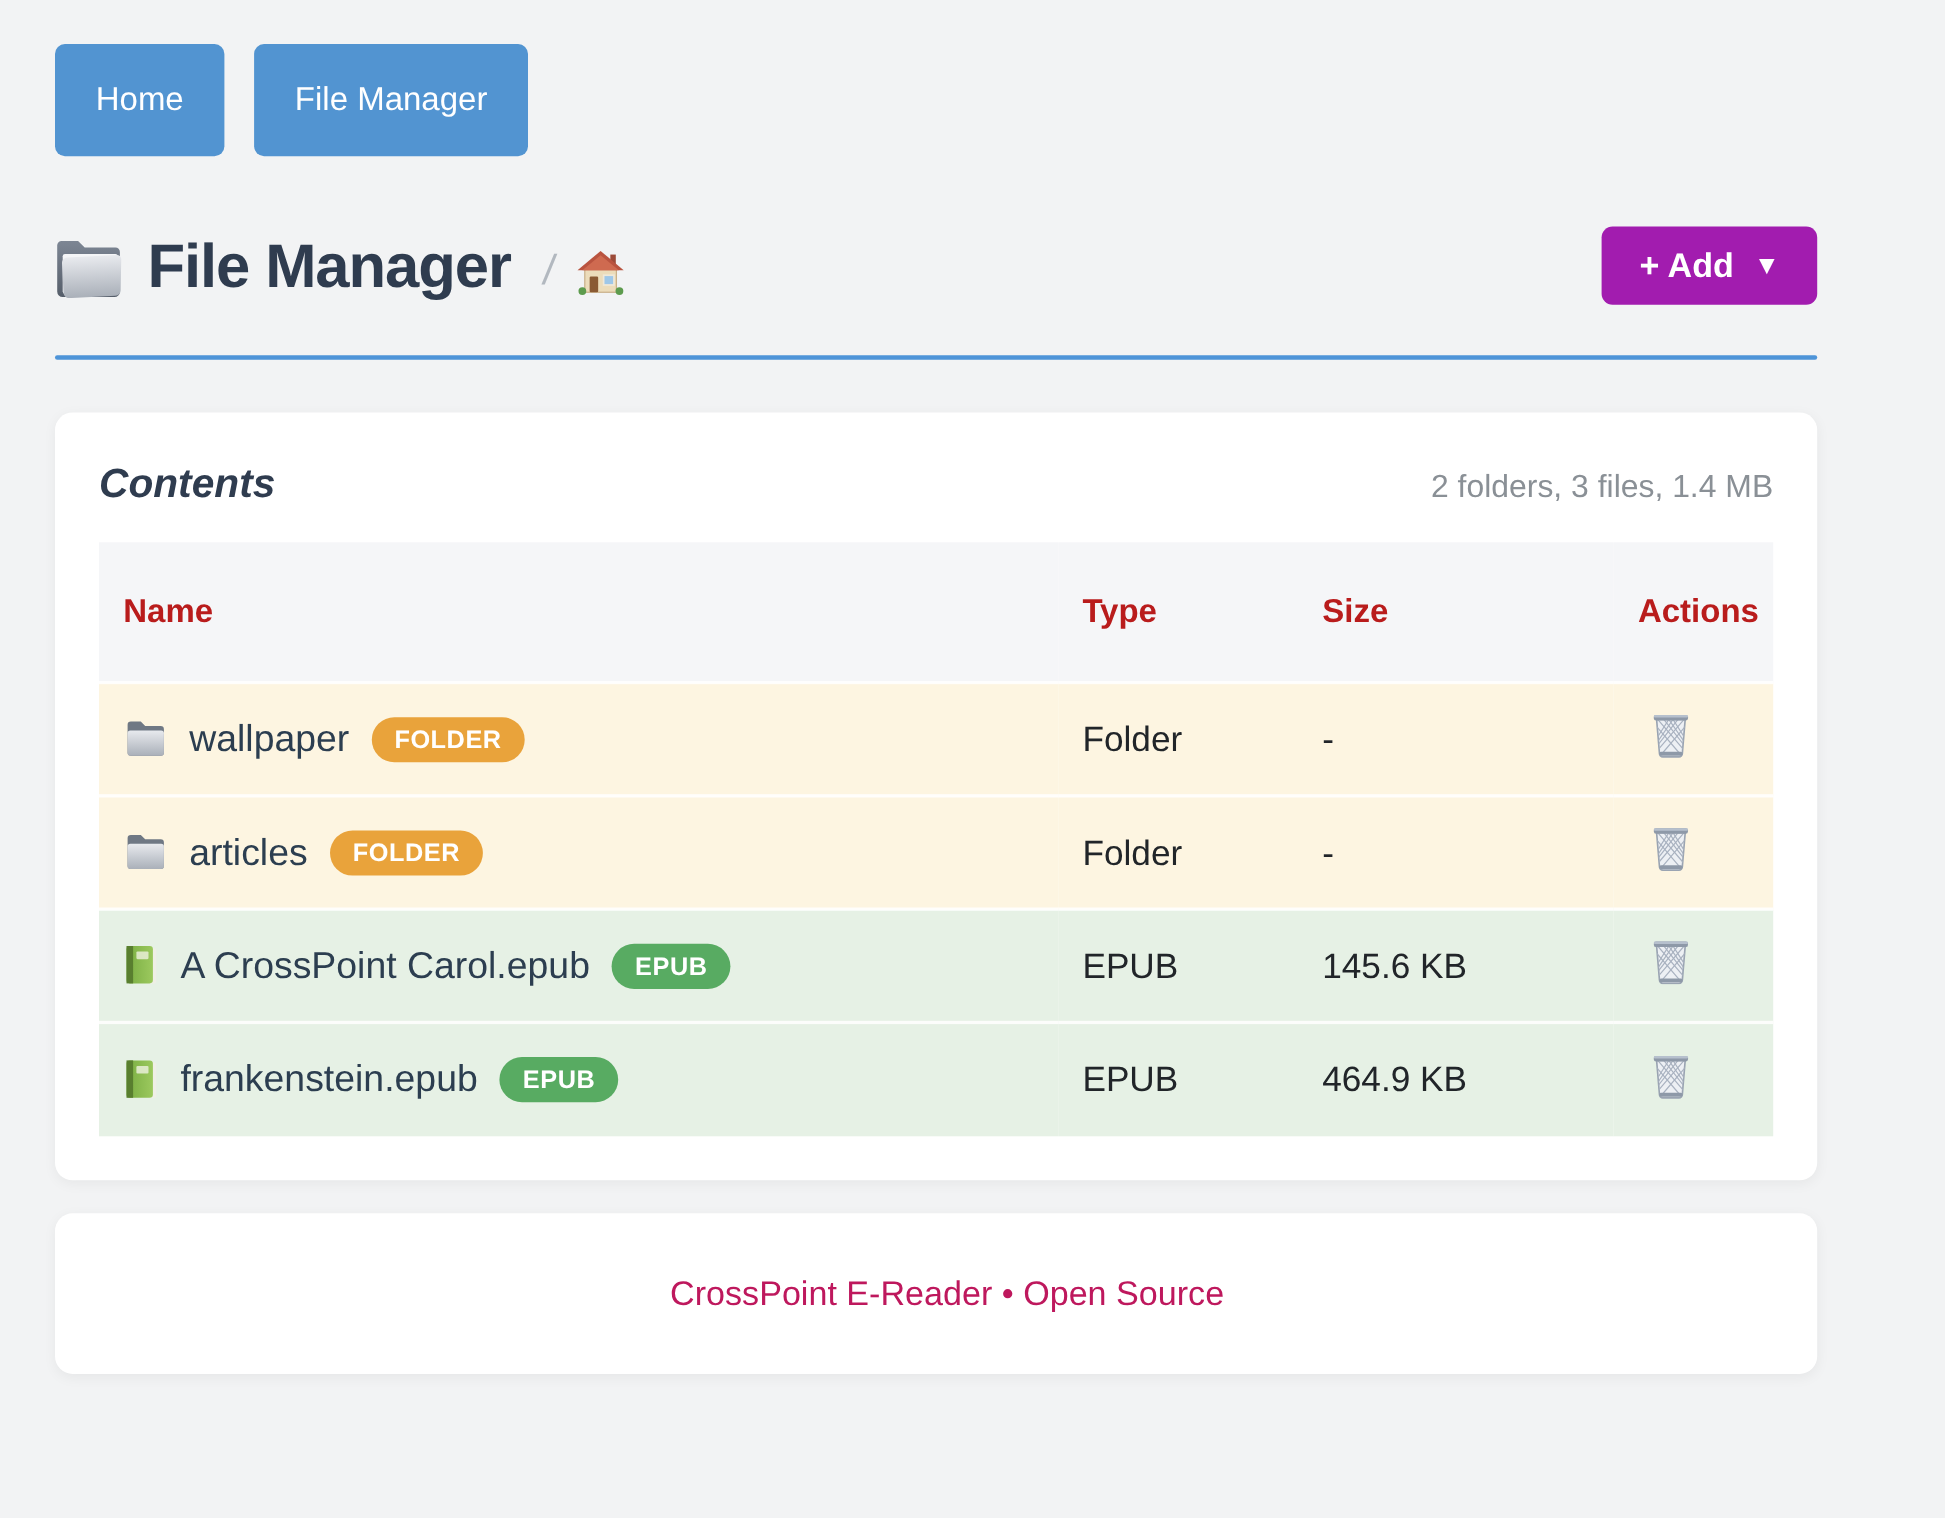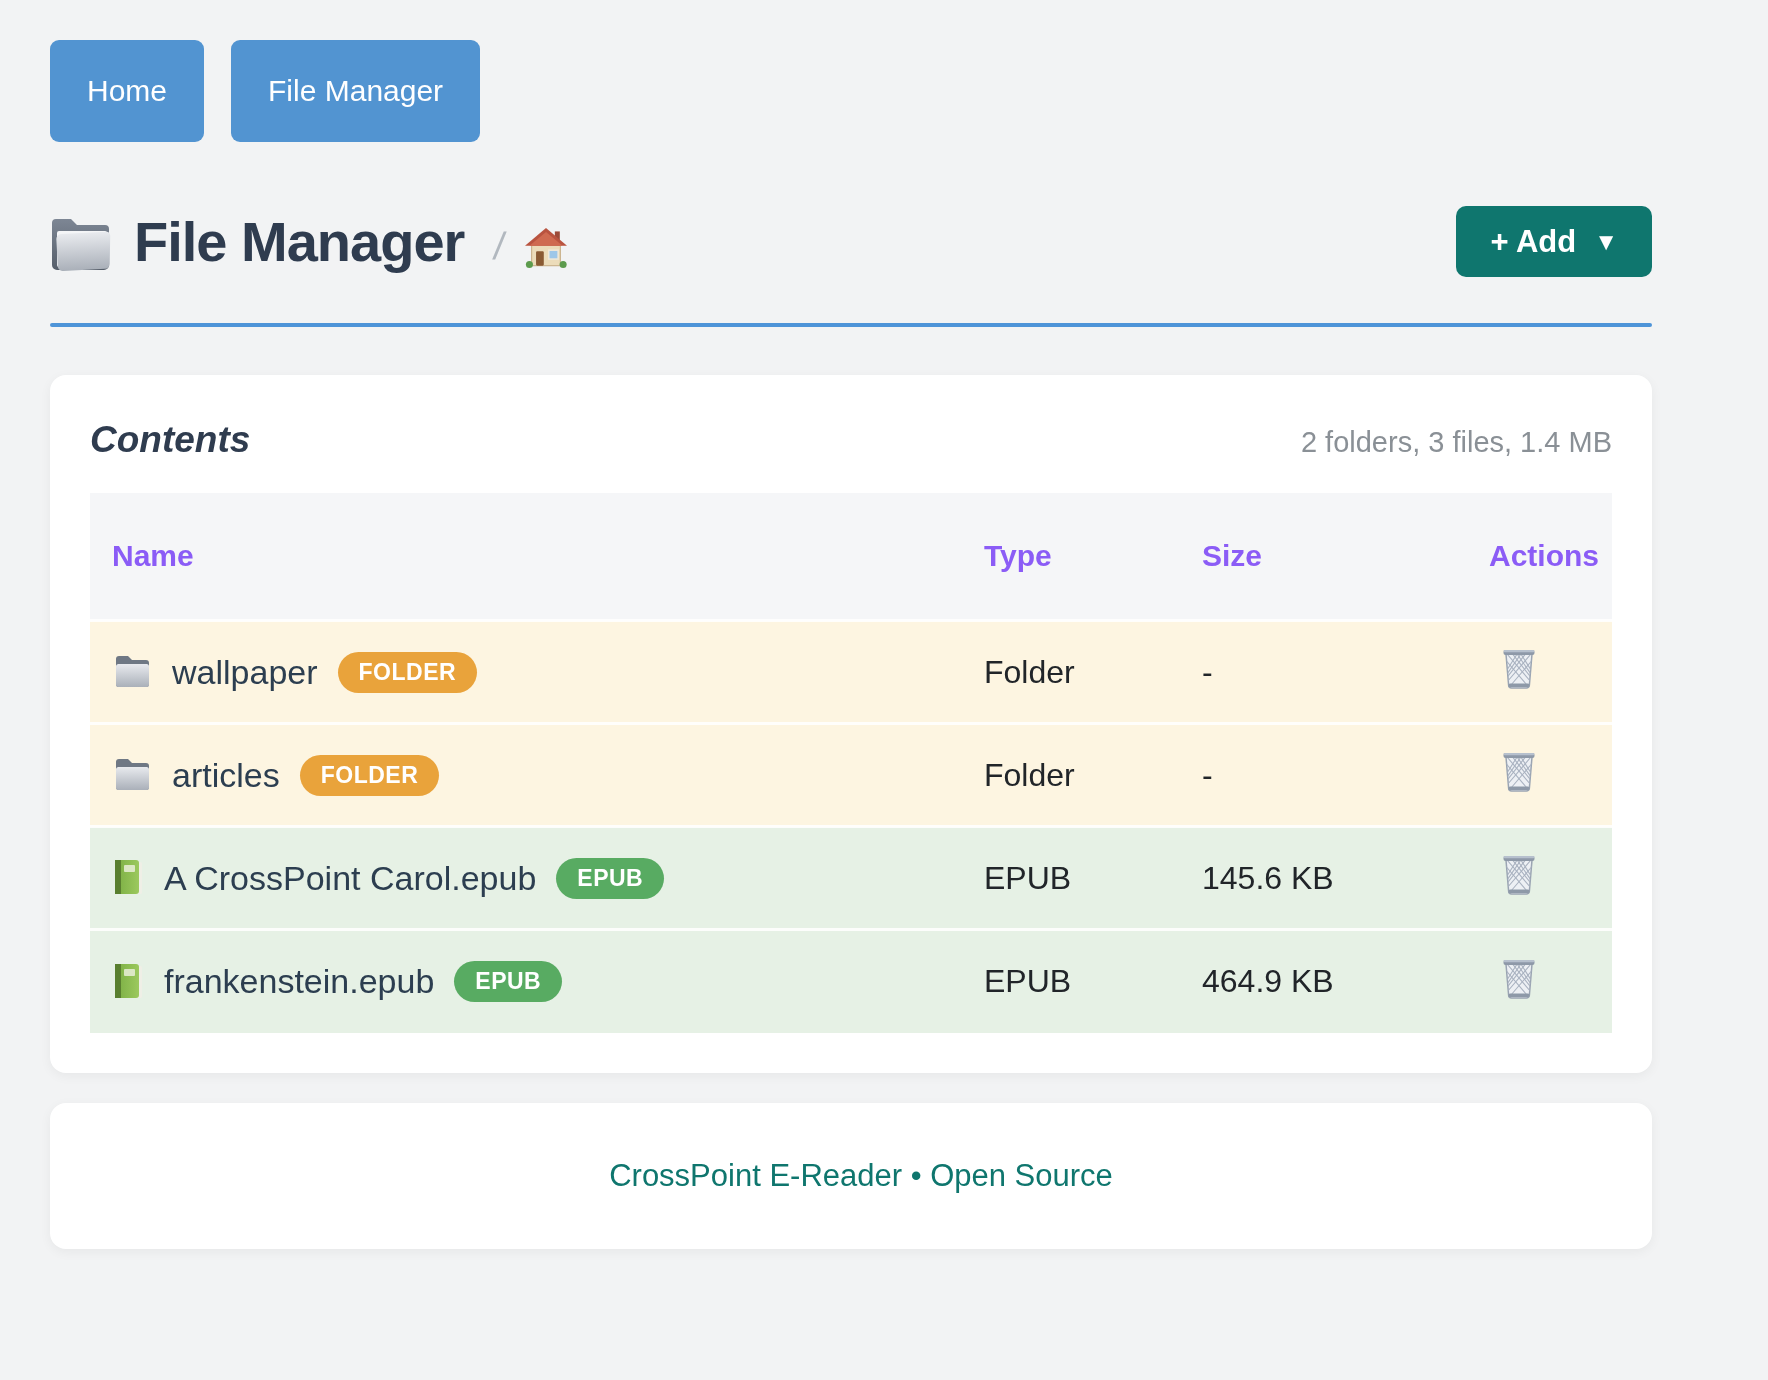--- a/index.html
+++ b/index.html
@@ -22,21 +22,21 @@
 
   
   .page-header { display:flex; justify-content:space-between; align-items:center; margin-top:64px; }
   .title-group { display:flex; align-items:center; }
   .title-icon svg { width:64px; height:58px; display:block; }
   .page-title { font-size:56px; font-weight:700; color:#2f3c4f; margin:0 0 0 20px; letter-spacing:-1px; }
   .crumb-sep { font-size:38px; color:#b2b8bf; margin:10px 0 0 30px; transform:skewX(-8deg); }
   .house-icon svg { width:46px; height:42px; display:block; margin:12px 0 0 18px; }
 
   .add-btn {
-    background:#0f766e; color:#fff; border:none; cursor:pointer;
+    background:#a21caf; color:#fff; border:none; cursor:pointer;
     font-family:inherit; font-weight:700; font-size:31px; line-height:1;
     padding:20px 34px; border-radius:10px;
     display:flex; align-items:center; gap:18px;
   }
   .add-caret { font-size:24px; }
 
   .divider { height:4px; background:#4e94d8; border-radius:2px; margin-top:46px; }
 
   
   .card {
@@ -47,21 +47,21 @@
   .card-head { display:flex; justify-content:space-between; align-items:baseline; }
   .card-title { font-size:37px; font-weight:700; color:#2f3c4f;font-style:italic; }
   .card-stats { font-size:29px; color:#8a9096; }
 
   table { width:100%; border-collapse:collapse; margin-top:32px; table-layout:fixed; }
   col.c-name { width:auto; }
   col.c-type { width:218px; }
   col.c-size { width:287px; }
   col.c-actions { width:145px; }
   thead th {
-    background:#f5f6f8; font-size:30px; font-weight:700; color:#8b5cf6;
+    background:#f5f6f8; font-size:30px; font-weight:700; color:#b91c1c;
     text-align:left; padding:46px 0 46px 22px;
   }
   tbody td {
     padding:0 0 0 22px; height:103px; font-size:32px; color:#212529;
     border-top:3px solid rgba(255,255,255,0.85); vertical-align:middle;
   }
   tr.row-folder td { background:#fdf5e1; }
   tr.row-epub td { background:#e6f1e5; }
 
   .name-cell { display:flex; align-items:center; gap:20px; }
@@ -78,21 +78,21 @@
 
   .trash-btn { background:none; border:none; padding:0; margin-left:12px; cursor:pointer; }
   .trash-btn svg { width:36px; height:42px; display:block; }
 
   
   .footer-card {
     background:#fff; border-radius:16px; margin-top:30px;
     padding:55px 0; text-align:center;
     box-shadow:0 3px 12px rgba(0,0,0,0.05);
   }
-  .footer-text { font-size:31px; color:#0f766e;margin-left:20px; }
+  .footer-text { font-size:31px; color:#be185d;margin-left:20px; }
 
   .svg-defs { position:absolute; width:0; height:0; overflow:hidden; }
 </style>
 </head>
 <body>
 
 <svg class="svg-defs" aria-hidden="true">
   <defs>
     <linearGradient id="g-folder-front" x1="0" y1="0" x2="0" y2="1">
       <stop offset="0" stop-color="#e8eaee"></stop>

